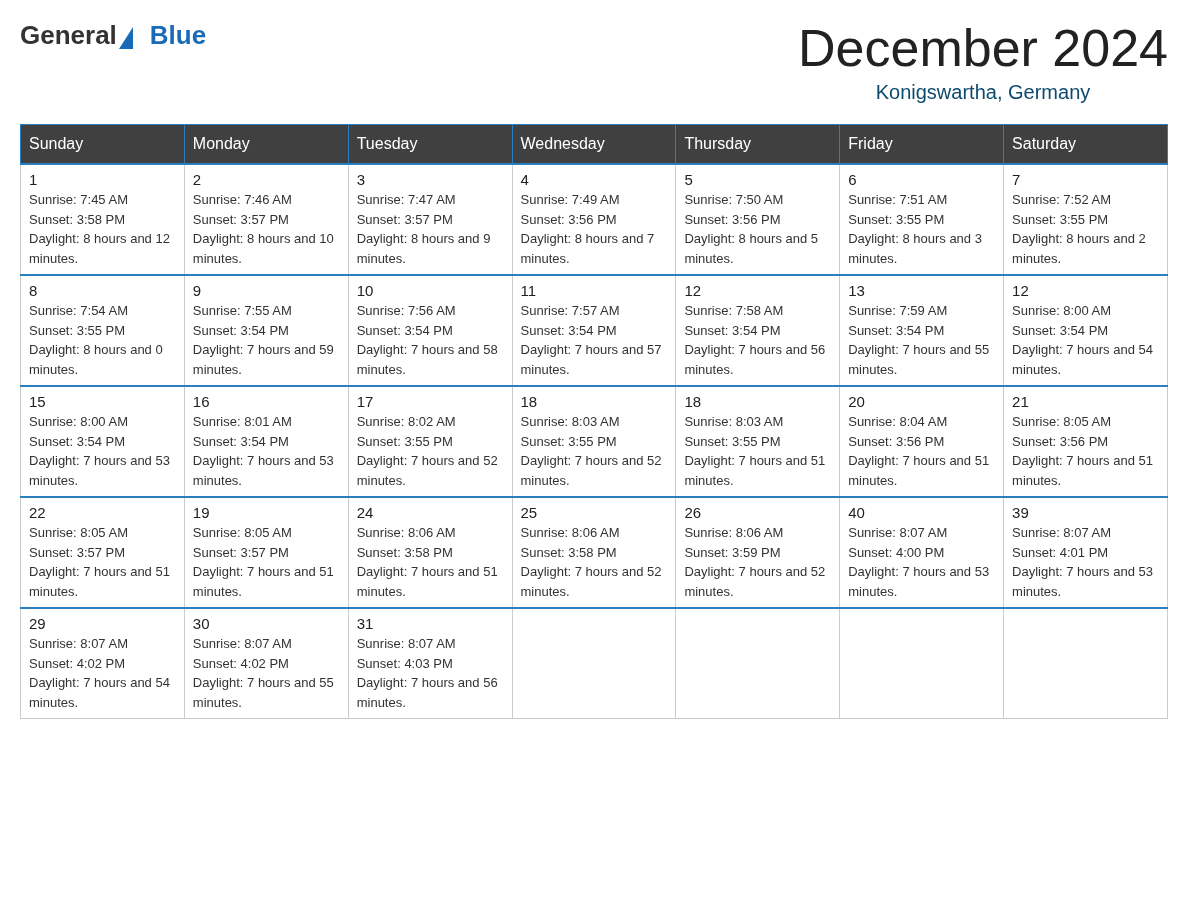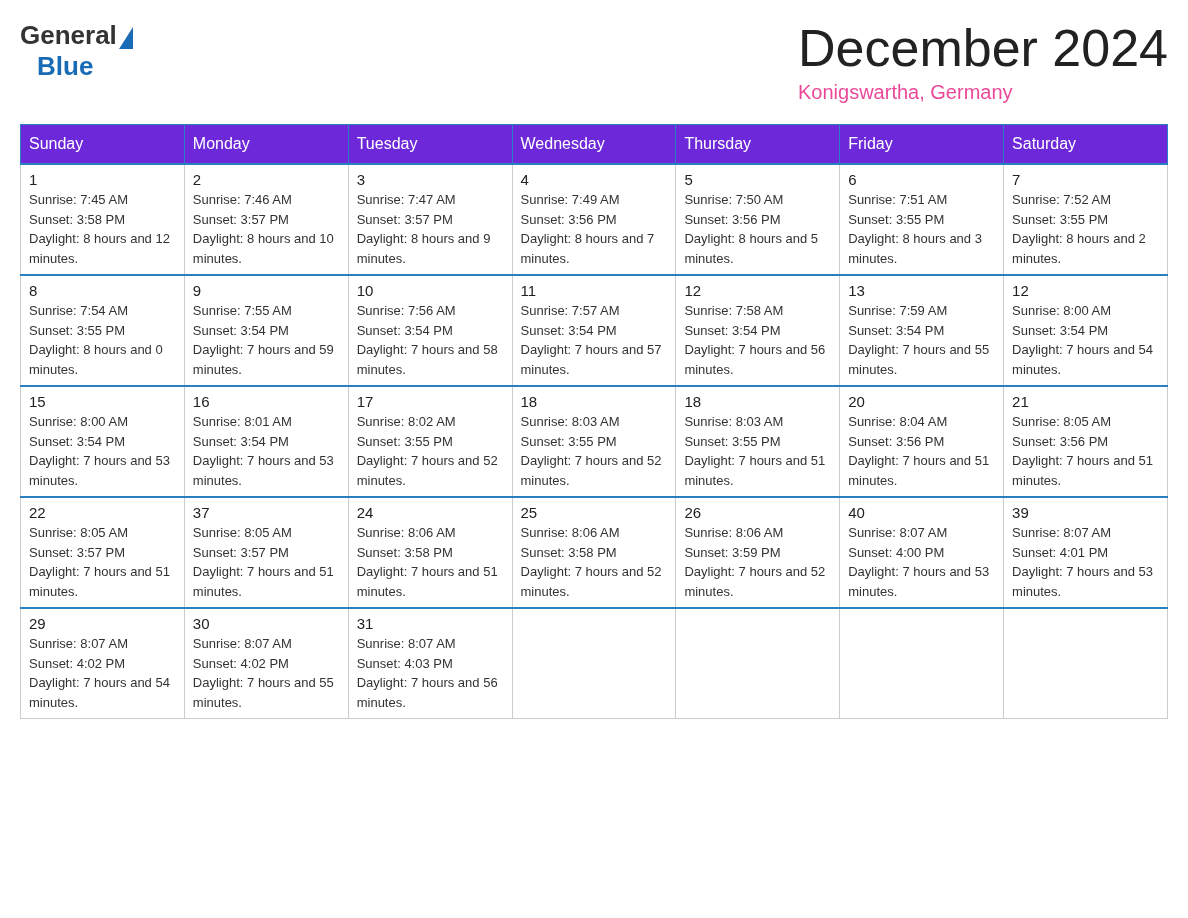--- a/index.html
+++ b/index.html
@@ -11,21 +11,20 @@
       min-height: 918px;
     }
     .header {
       display: flex;
       justify-content: space-between;
       align-items: flex-start;
       margin-bottom: 20px;
     }
     .logo {
       display: flex;
-      flex-direction: column;
       align-items: flex-start;
     }
     .logo-top {
       display: flex;
       align-items: center;
     }
     .logo-general {
       font-size: 26px;
       font-weight: bold;
       color: #333;
@@ -38,39 +37,39 @@
       margin-left: 2px;
       margin-top: 4px;
     }
     .logo-blue {
       font-size: 26px;
       font-weight: bold;
       color: #1a6bb5;
       margin-left: 17px;
     }
     .title-area {
-      text-align: left;
+      text-align: center;
     }
     .month-title {
       font-size: 52px;
       font-weight: normal;
       color: #222;
       line-height: 1.1;
     }
     .location {
       font-size: 20px;
-      color: #ec4899;
+      color: #0c4a6e;
       margin-top: 4px;
     }
     .calendar {
       width: 100%;
       border-collapse: collapse;
     }
     .calendar th {
-      background-color: #6d28d9;
+      background-color: #404040;
       color: white;
       padding: 10px 8px;
       font-size: 16px;
       font-weight: normal;
       text-align: left;
       border: 1px solid #2a7fc1;
     }
     .calendar td {
       vertical-align: top;
       padding: 6px 8px;
@@ -220,21 +219,21 @@
           <span class="day-number">21</span>
           <div class="day-info">Sunrise: 8:05 AM<br>Sunset: 3:56 PM<br>Daylight: 7 hours and 51 minutes.</div>
         </td>
       </tr>
       <tr>
         <td>
           <span class="day-number">22</span>
           <div class="day-info">Sunrise: 8:05 AM<br>Sunset: 3:57 PM<br>Daylight: 7 hours and 51 minutes.</div>
         </td>
         <td>
-          <span class="day-number">37</span>
+          <span class="day-number">19</span>
           <div class="day-info">Sunrise: 8:05 AM<br>Sunset: 3:57 PM<br>Daylight: 7 hours and 51 minutes.</div>
         </td>
         <td>
           <span class="day-number">24</span>
           <div class="day-info">Sunrise: 8:06 AM<br>Sunset: 3:58 PM<br>Daylight: 7 hours and 51 minutes.</div>
         </td>
         <td>
           <span class="day-number">25</span>
           <div class="day-info">Sunrise: 8:06 AM<br>Sunset: 3:58 PM<br>Daylight: 7 hours and 52 minutes.</div>
         </td>

